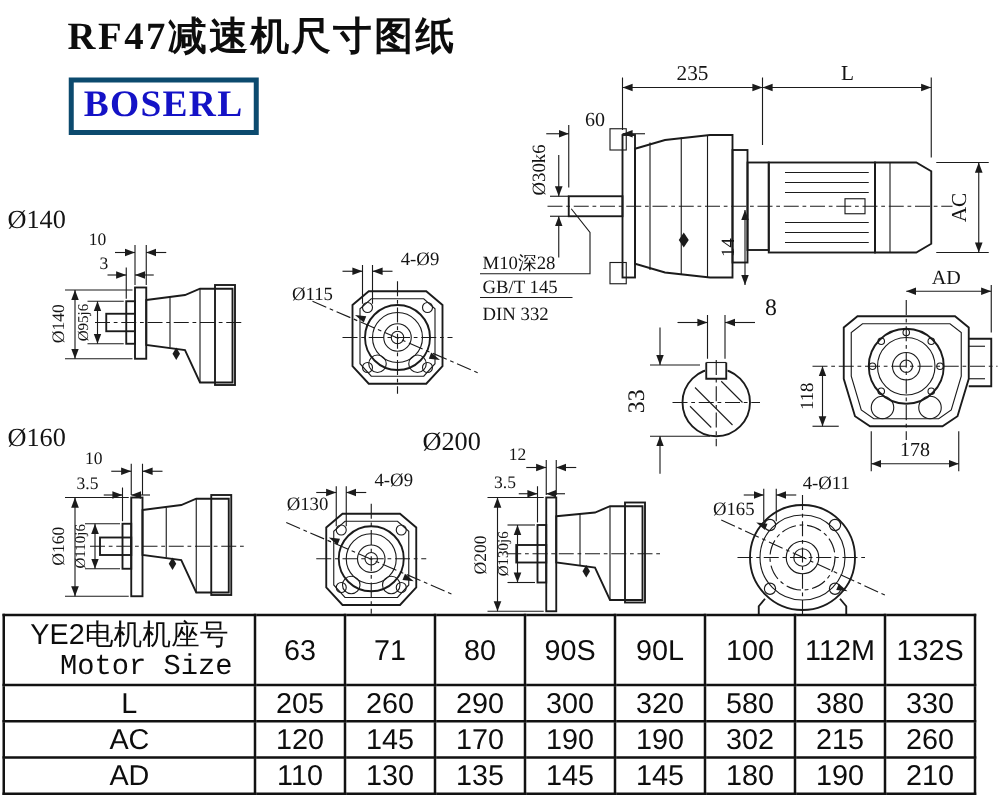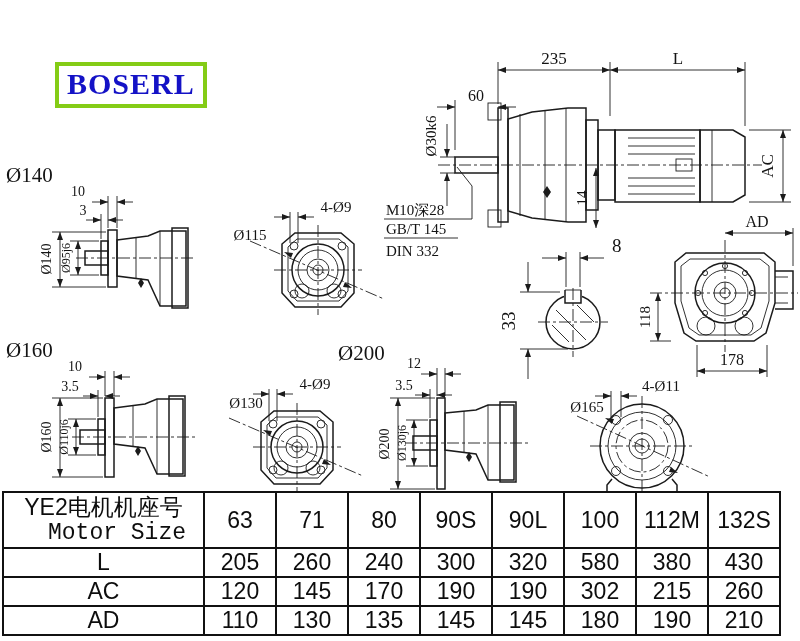--- a/index.html
+++ b/index.html
@@ -1,20 +1,20 @@
 <!DOCTYPE html>
 <html><head>
 <meta charset="utf-8">
 <style>
   html,body{margin:0;padding:0;background:#fff;}
   .page{position:relative;width:800px;height:641px;background:#fff;overflow:hidden;
         font-family:"Liberation Serif",serif;color:#111;}
   .title{position:absolute;left:54px;top:8px;font-size:31px;font-weight:bold;
          letter-spacing:2px;font-family:"Liberation Serif","DejaVu Sans",serif;color:#0d0d0d;}
-  .logo{position:absolute;left:55px;top:62px;border:4px solid #84cc16;background:#fff;
+  .logo{position:absolute;left:55px;top:62px;border:4px solid #0c4a6e;background:#fff;
         padding:1px 8px 3px 8px;}
   .logo span{color:#1412c6;font-size:30px;font-weight:bold;
              font-family:"Liberation Serif",serif;letter-spacing:1px;}
   svg{position:absolute;left:0;top:0;}
   svg text{font-family:"Liberation Serif","DejaVu Sans",serif;fill:#141414;}
   .ol{fill:none;stroke:#1b1b1b;stroke-width:1.5;stroke-linejoin:miter;}
   .tn{fill:none;stroke:#1b1b1b;stroke-width:0.9;}
   .dim{fill:none;stroke:#1b1b1b;stroke-width:0.9;}
   .cl{fill:none;stroke:#1b1b1b;stroke-width:0.9;stroke-dasharray:12 3 3 3;}
   .whitefill{fill:#fff;stroke:none;}
@@ -27,20 +27,21 @@
   .hdr1{font-size:23px;line-height:26px;font-family:"Liberation Sans","DejaVu Sans",sans-serif;}
   .hdr2{font-size:23px;line-height:26px;font-family:"Liberation Mono","DejaVu Sans Mono",monospace;margin-left:27px;}
   .rowh{height:29px;}
   .rowhead{height:56px;}
 </style>
 </head>
 <body>
 
 <div class="page">
 
+  <div class="title">RF47减速机尺寸图纸</div>
   <div class="logo">
     <span>BOSERL</span>
   </div>
 
   <svg width="800" height="492" viewBox="0 0 800 492">
     <defs>
       <marker id="arr" viewBox="0 0 10 10" refX="9" refY="5" markerWidth="10" markerHeight="10" orient="auto-start-reverse">
         <path d="M0,1.6 L9,5 L0,8.4 Z" fill="#1b1b1b"></path>
       </marker>
     </defs>
@@ -366,26 +367,26 @@
       <td class="cn">90S</td>
       <td class="cn">90L</td>
       <td class="cn">100</td>
       <td class="cn">112M</td>
       <td class="cn">132S</td>
     </tr>
     <tr class="rowh">
       <td>L</td>
       <td>205</td>
       <td>260</td>
-      <td>240</td>
+      <td>290</td>
       <td>300</td>
       <td>320</td>
       <td>580</td>
       <td>380</td>
-      <td>430</td>
+      <td>330</td>
     </tr>
     <tr class="rowh">
       <td>AC</td>
       <td>120</td>
       <td>145</td>
       <td>170</td>
       <td>190</td>
       <td>190</td>
       <td>302</td>
       <td>215</td>

